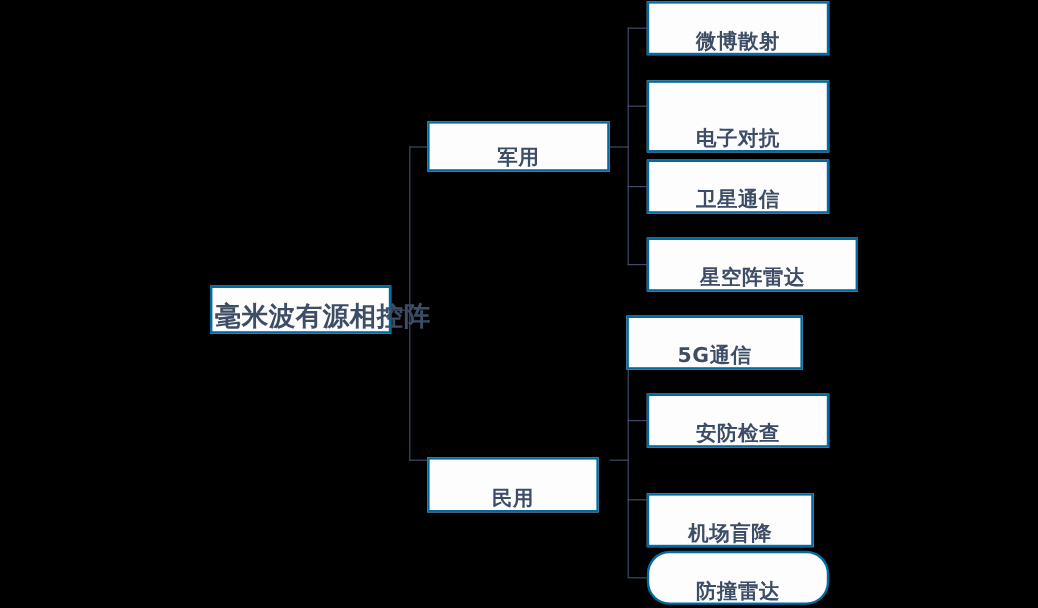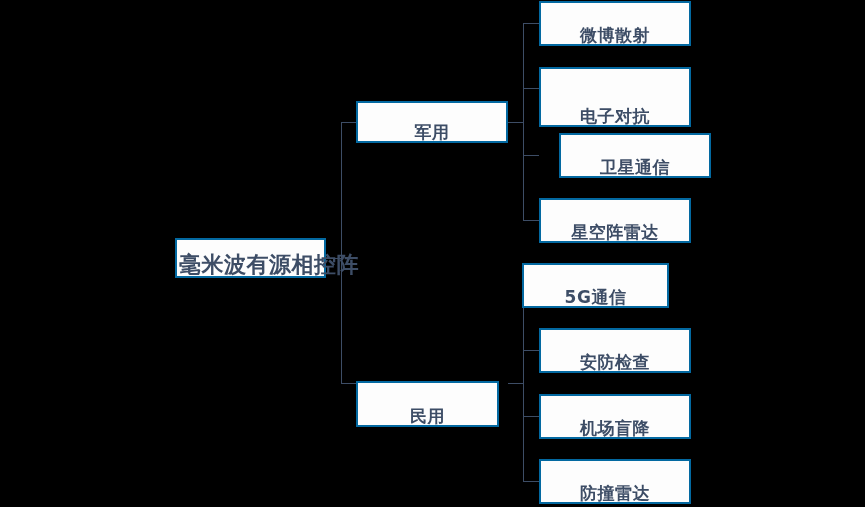--- a/index.html
+++ b/index.html
@@ -70,40 +70,40 @@
   <div class="connector h" style="left:523px; top:88px; width:16px;"></div>
   <div class="connector h" style="left:523px; top:155px; width:16px;"></div>
   <div class="connector h" style="left:523px; top:220px; width:16px;"></div>
 
   <div class="node" style="left:539px; top:1px; width:152px; height:45px;">
     <span>微博散射</span>
   </div>
   <div class="node" style="left:539px; top:67px; width:152px; height:60px;">
     <span>电子对抗</span>
   </div>
-  <div class="node" style="left:539px; top:133px; width:152px; height:45px;margin-left:20px;">
+  <div class="node" style="left:539px; top:133px; width:152px; height:45px;">
     <span>卫星通信</span>
   </div>
-  <div class="node" style="left:539px; top:198px; width:152px; height:45px;">
+  <div class="node" style="left:539px; top:198px; width:176px; height:45px;">
     <span>星空阵雷达</span>
   </div>
 
   <div class="connector h" style="left:508px; top:383px; width:16px;"></div>
   <div class="connector v" style="left:523px; top:285px; height:196px;"></div>
   <div class="connector h" style="left:523px; top:285px; width:16px;"></div>
   <div class="connector h" style="left:523px; top:350px; width:16px;"></div>
   <div class="connector h" style="left:523px; top:416px; width:16px;"></div>
   <div class="connector h" style="left:523px; top:481px; width:16px;"></div>
 
   <div class="node" style="left:522px; top:263px; width:147px; height:45px;">
     <span>5G通信</span>
   </div>
   <div class="node" style="left:539px; top:328px; width:152px; height:45px;">
     <span>安防检查</span>
   </div>
-  <div class="node" style="left:539px; top:394px; width:152px; height:45px;">
+  <div class="node" style="left:539px; top:411px; width:139px; height:45px;">
     <span>机场盲降</span>
   </div>
-  <div class="node" style="left:539px; top:459px; width:152px; height:45px;">
+  <div class="node" style="left:539px; top:459px; width:152px; height:45px;border-radius:19px;">
     <span>防撞雷达</span>
   </div>
 
 </div>
 
 </body></html>

